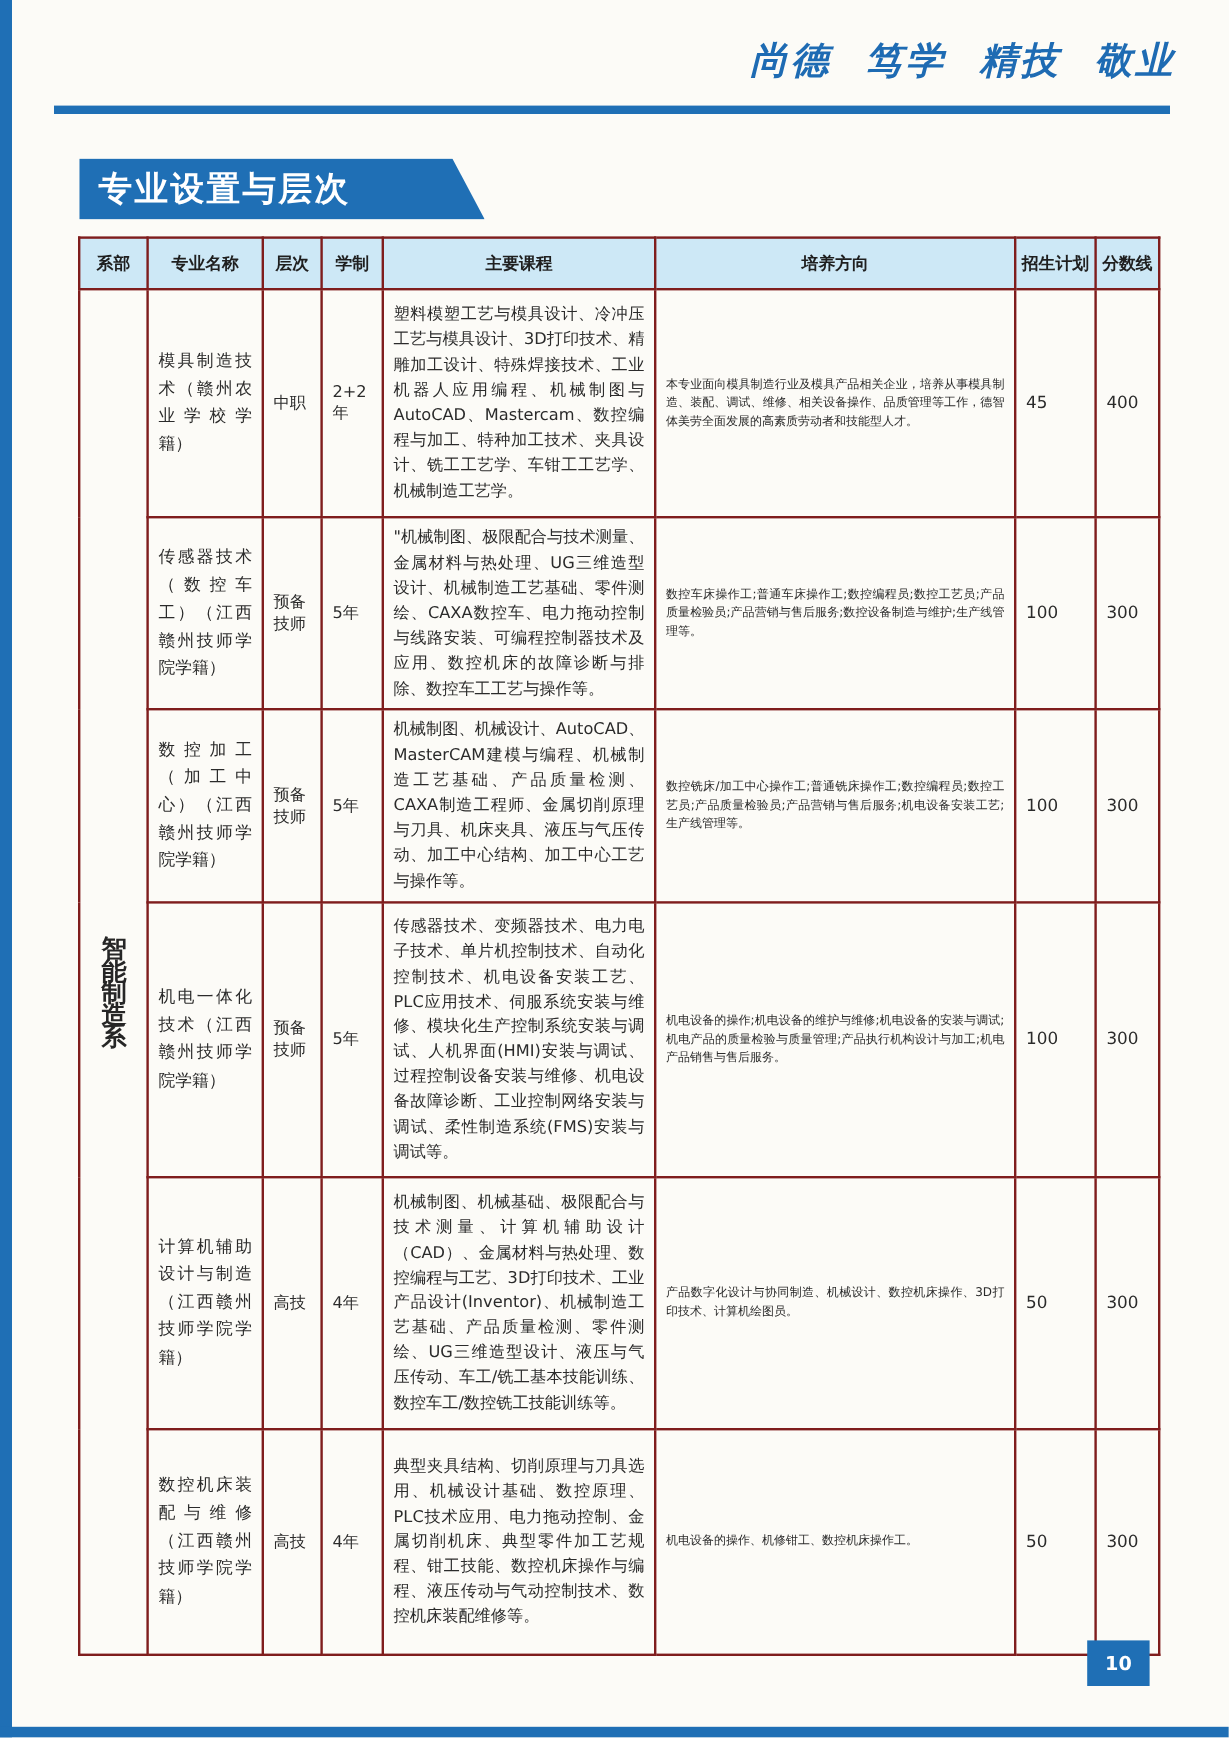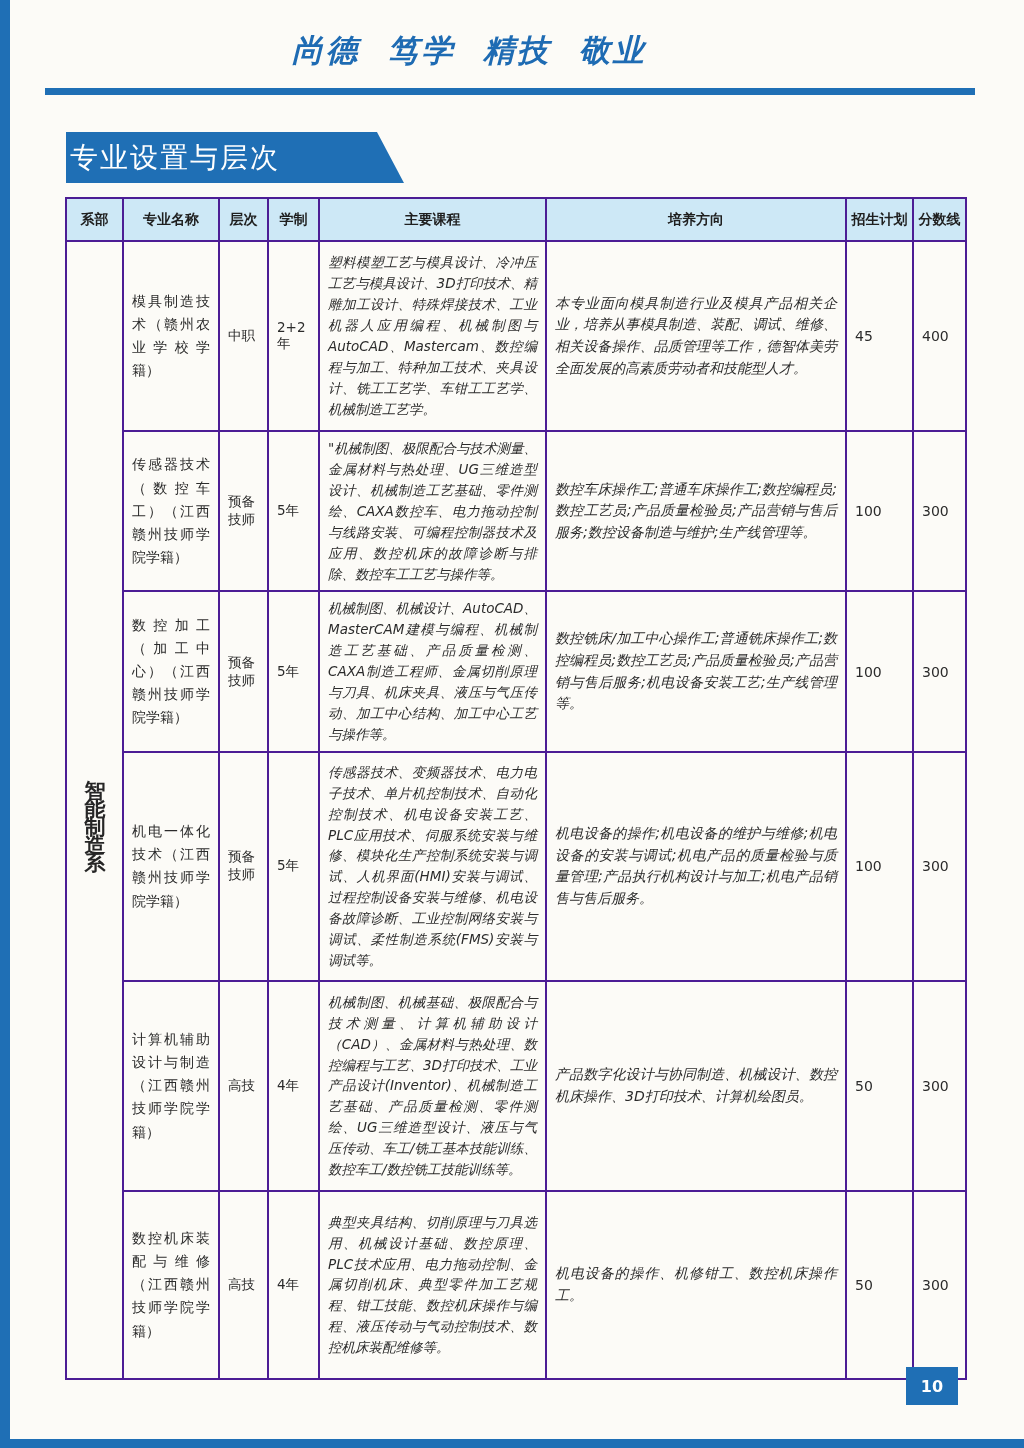--- a/index.html
+++ b/index.html
@@ -9,59 +9,59 @@
     font-family:"DejaVu Sans","Liberation Sans",sans-serif;
     color:#2b2b2b;
   }
   .page{position:absolute;inset:0;}
 
   
   .left-bar{position:absolute;left:0;top:0;width:10px;height:1448px;background:#1f6fb5;}
   .bottom-bar{position:absolute;left:0;bottom:0;width:1024px;height:9px;background:#1f6fb5;}
 
   .motto{
-    position:absolute;top:30px;right:32px;width:700px;
-    text-align:left;font-size:31px;font-weight:bold;font-style:italic;
+    position:absolute;top:30px;right:44px;width:700px;
+    text-align:right;font-size:31px;font-weight:bold;font-style:italic;
     color:#1e6bb3;letter-spacing:3px;white-space:pre;
   }
   .rule{position:absolute;left:45px;top:88px;width:930px;height:7px;background:#1f6fb5;}
 
   .banner{
     position:absolute;left:66px;top:132px;width:338px;height:51px;
     background:#1f6fb5;
     clip-path:polygon(0 0,92% 0,100% 100%,0 100%);
     display:flex;align-items:center;
   }
   .banner span{
-    color:#ffffff;font-size:28px;font-weight:normal;letter-spacing:2px;
-    padding-left:4px;
+    color:#ffffff;font-size:28px;font-weight:bold;letter-spacing:2px;
+    padding-left:16px;
   }
 
   
   table.majors{
     position:absolute;left:65px;top:197px;width:900px;
     border-collapse:collapse;table-layout:fixed;
     font-size:13.5px;
   }
   table.majors th,table.majors td{
-    border:2px solid #4c1d95;
+    border:2px solid #7f1d1d;
     vertical-align:middle;
     padding:6px 8px;
     background:transparent;
   }
   table.majors th{
     background:#cde8f6;
     font-size:14px;font-weight:bold;color:#1f1f1f;
     text-align:center;padding:10px 2px;
   }
   td.center{text-align:left;}
-  td.justify{text-align:justify;line-height:1.55;font-style:italic;}
+  td.justify{text-align:justify;line-height:1.55;}
   td.major-name{font-size:14px;line-height:1.65;text-align:justify;padding:8px 10px;}
   td.courses{font-size:13.5px;padding:8px 10px;}
-  td.direction{font-size:14px;padding:8px 12px;}
+  td.direction{font-size:10px;padding:8px 12px;}
   td.num{font-size:14px;text-align:left;}
 
   td.dept-cell{text-align:center;}
   .dept-vert{
     display:inline-block;
     writing-mode:vertical-lr;text-orientation:upright;
     font-size:21px;font-weight:bold;color:#262626;
     letter-spacing:18px;line-height:1;
   }
 

